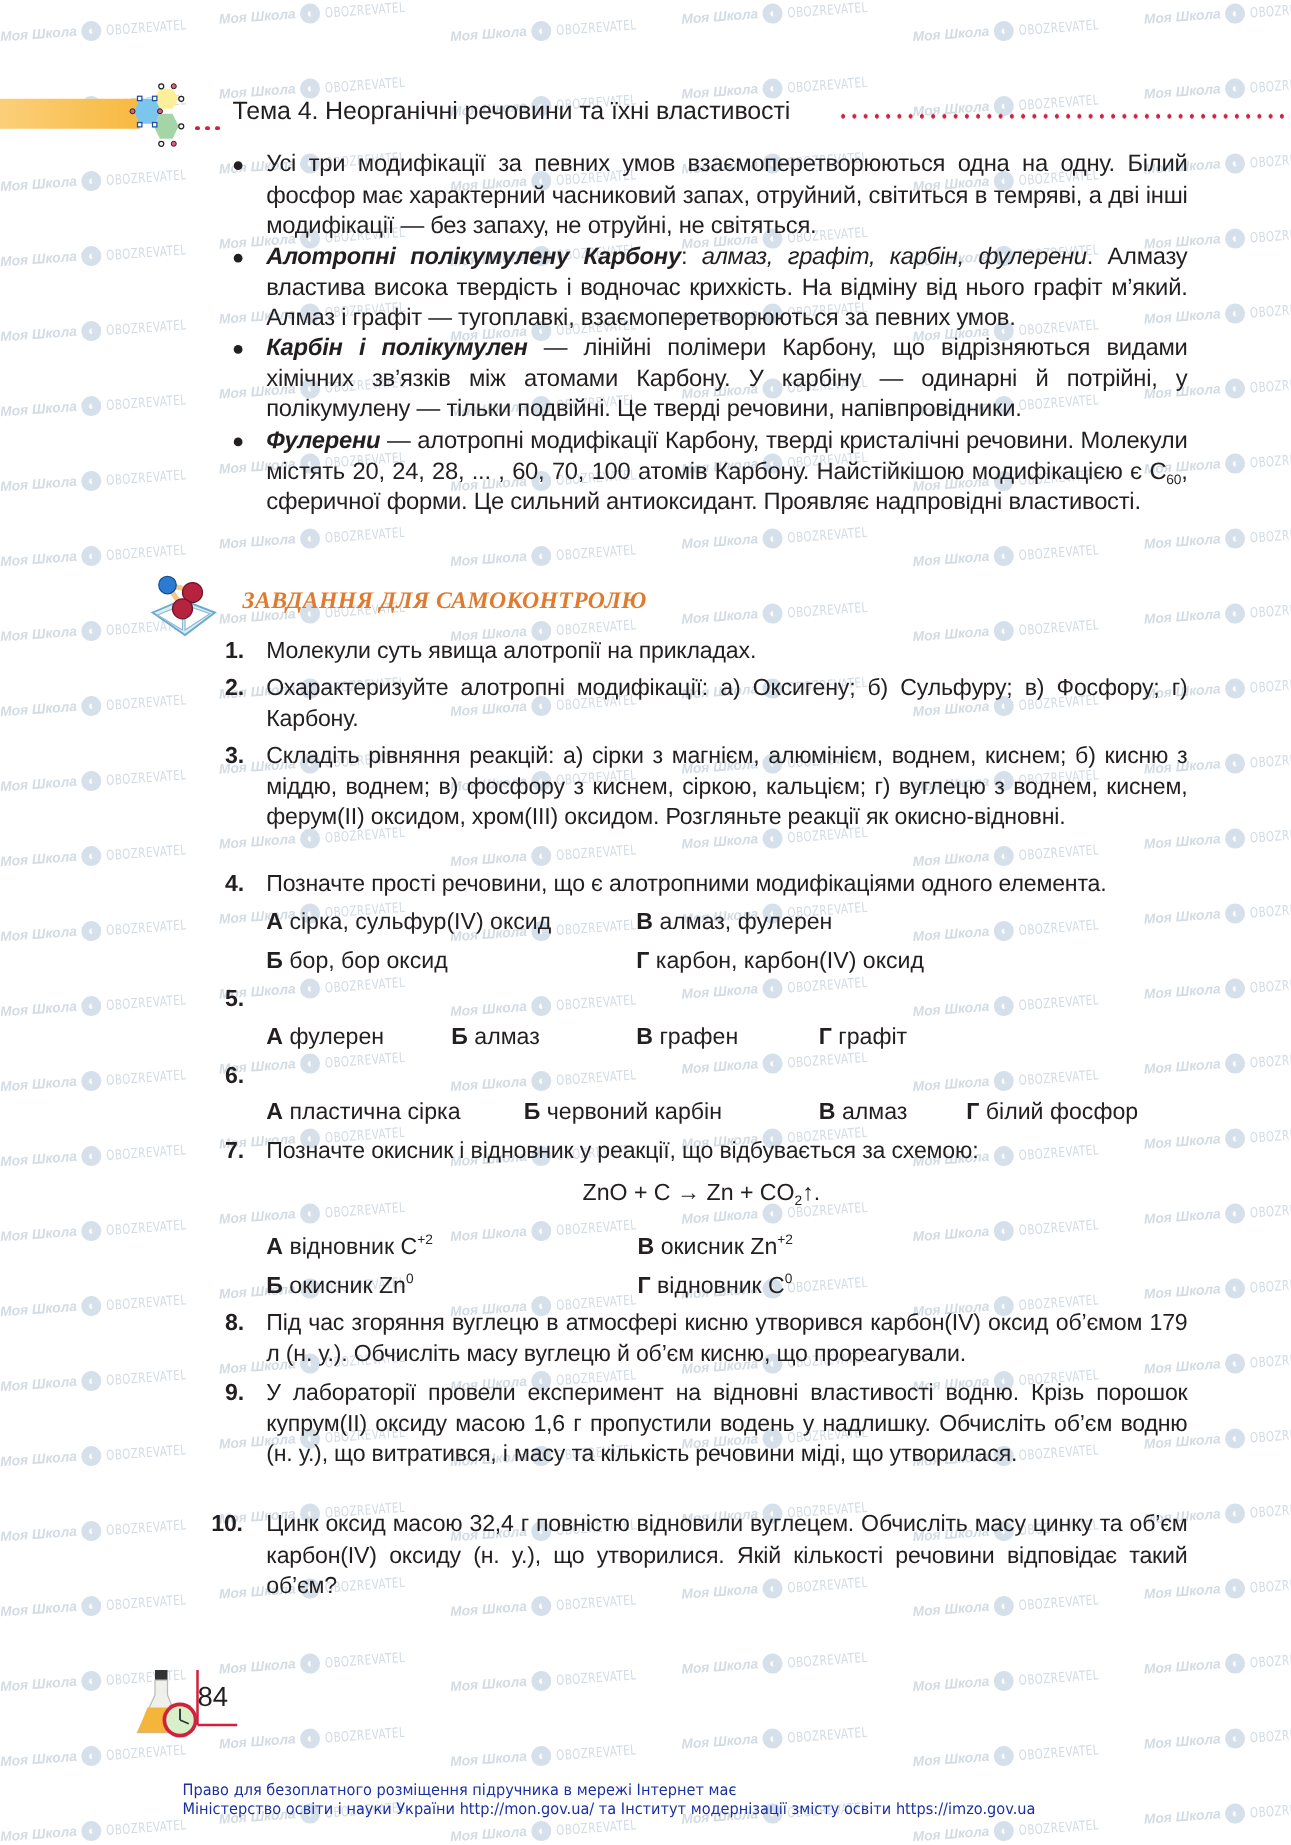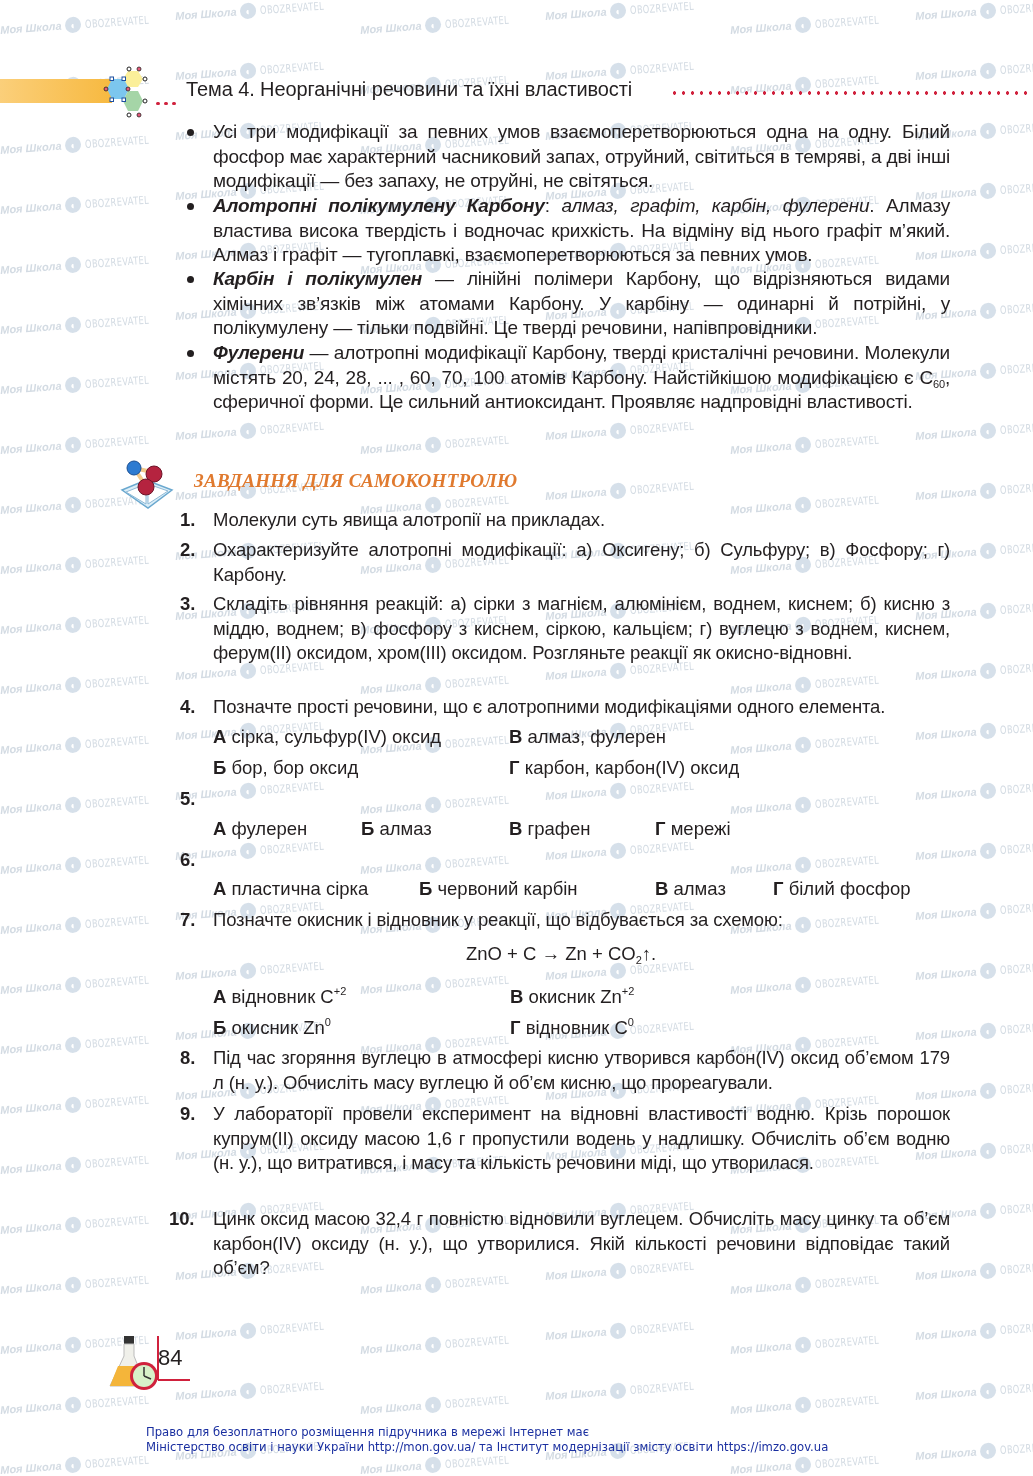--- a/index.html
+++ b/index.html
@@ -927,21 +927,21 @@
     <span class="opt" style="left:296px"><span class="letter">Г</span> <span> карбон, карбон(IV) оксид</span></span>
   </div>
 
   <div class="task" style="top:787px;">
     <span class="num">5.</span>
   </div>
   <div class="opt-row" style="top:818px;left:213px;">
     <span class="opt" style="left:0"><span class="letter">А</span> <span>фулерен</span></span>
     <span class="opt" style="left:148px"><span class="letter">Б</span> <span>алмаз</span></span>
     <span class="opt" style="left:296px"><span class="letter">В</span> <span>графен</span></span>
-    <span class="opt" style="left:442px"><span class="letter">Г</span> <span>мережі</span></span>
+    <span class="opt" style="left:442px"><span class="letter">Г</span> <span>графіт</span></span>
   </div>
 
   <div class="task" style="top:848px;">
     <span class="num">6.</span>
   </div>
   <div class="opt-row" style="top:878px;left:213px;">
     <span class="opt" style="left:0"><span class="letter">А</span> <span>пластична сірка</span></span>
     <span class="opt" style="left:206px"><span class="letter">Б</span> <span>червоний карбін</span></span>
     <span class="opt" style="left:442px"><span class="letter">В</span> <span>алмаз</span></span>
     <span class="opt" style="left:560px"><span class="letter">Г</span> <span>білий фосфор</span></span>

